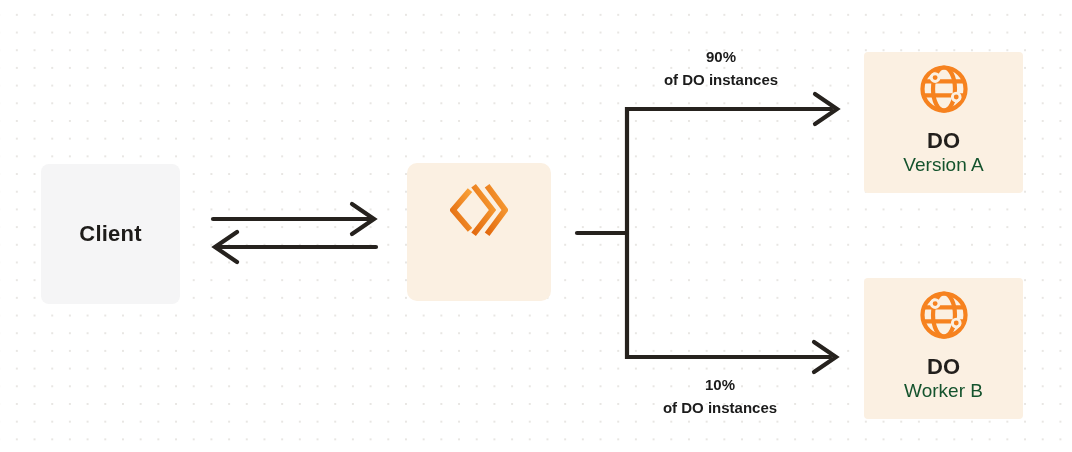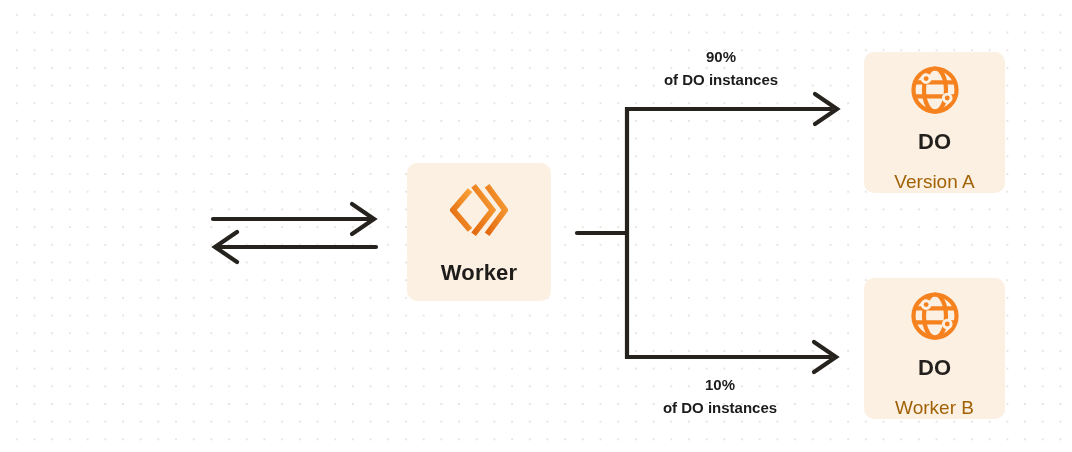--- a/index.html
+++ b/index.html
@@ -54,40 +54,39 @@
   .node-worker .icon-wrap { margin-top: 20px; height: 54px; }
   .node-worker .node-label {
     margin-top: 23px;
     font-size: 22px;
     font-weight: 700;
     color: #1E1C1A;
     letter-spacing: 0.2px;
   }
 
   .node-do {
-    width: 141px; height: 141px;
+    width: 159px; height: 141px;
     background: #FBF0E2;
-    border-radius: 10px;
-    justify-content: flex-end;
+    border-radius: 4px;
   }
   .node-do-a { left: 864px; top: 52px; }
   .node-do-b { left: 864px; top: 278px; }
   .node-do .icon-wrap { margin-top: 10px; height: 54px; }
   .node-do .do-title {
     margin-top: 13px;
     font-size: 22px;
     font-weight: 700;
     color: #221F1C;
     line-height: 24px;
   }
   .node-do .do-subtitle {
-    margin-top: 16px;
+    margin-top: 0px;
     font-size: 19px;
     font-weight: 400;
-    color: #a16207;
+    color: #14532d;
     line-height: 23px;
   }
 
   .edge-label {
     position: absolute;
     width: 220px;
     text-align: center;
     font-size: 15px;
     font-weight: 700;
     color: #1B1B1B;
@@ -122,38 +121,40 @@
       <g>
         <path d="M815 94 L837 109 L815 124"></path>
       </g>
 
       <g>
         <path d="M814 342 L836 357 L814 372"></path>
       </g>
     </g>
   </svg>
 
+  <div class="node node-client">
+    <span class="node-label">Client</span>
+  </div>
 
   <div class="node node-worker">
     <span class="icon-wrap">
       <svg viewBox="0 0 64 60" width="58" height="54" xmlns="http://www.w3.org/2000/svg">
         <defs>
           <linearGradient id="wg" x1="0" y1="1" x2="1" y2="0">
             <stop offset="0" stop-color="#E2690E"></stop>
             <stop offset="1" stop-color="#F9A138"></stop>
           </linearGradient>
         </defs>
         <g fill="none" stroke="url(#wg)" stroke-width="6.5" stroke-linecap="butt" stroke-linejoin="miter">
           <polyline points="22,8 3,30 22,52"></polyline>
           <polyline points="26,3 47,30 26,57"></polyline>
           <polyline points="41,3 61,30 41,57"></polyline>
         </g>
       </svg>
     </span>
-    <span class="node-label">Worker</span>
   </div>
 
   <div class="node node-do node-do-a">
     <span class="icon-wrap">
       <svg viewBox="0 0 64 64" width="54" height="54" xmlns="http://www.w3.org/2000/svg">
         <g fill="none" stroke="#F6821F" stroke-width="5">
           <circle cx="32" cy="32" r="25.5"></circle>
           <ellipse cx="32" cy="32" rx="13" ry="25.5"></ellipse>
           <line x1="8.5" y1="23" x2="55.5" y2="23"></line>
           <line x1="8" y1="39.5" x2="56" y2="39.5"></line>

